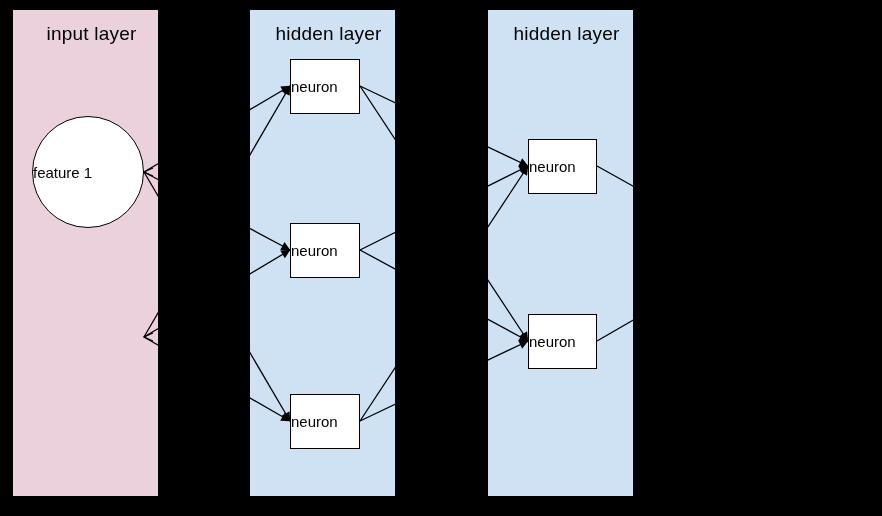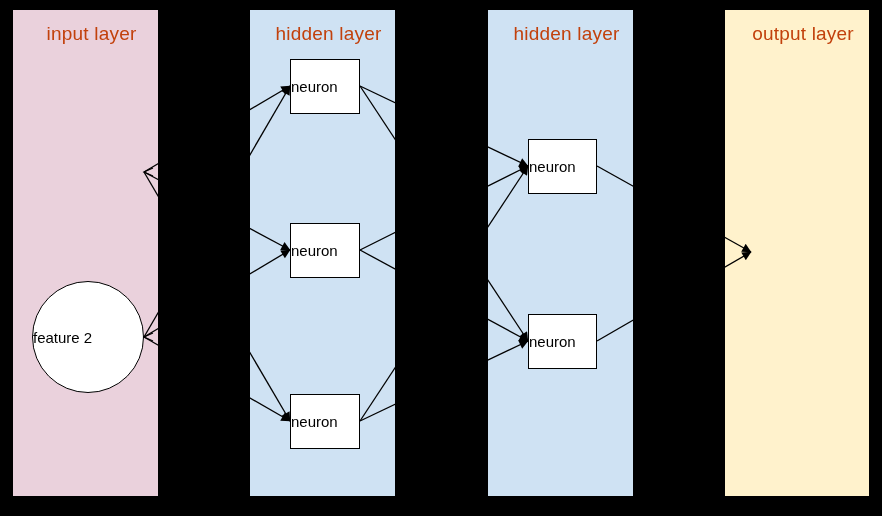--- a/index.html
+++ b/index.html
@@ -2,21 +2,21 @@
 <html><head>
 <meta charset="utf-8">
 <style>
   html,body{margin:0;padding:0;background:#000;}
   .canvas{
     position:relative;width:882px;height:516px;background:#000;overflow:hidden;
     font-family:"Liberation Sans", sans-serif;
   }
   .panel{position:absolute;z-index:1;}
   .panel-title{
-    text-align:center;padding-top:13px;font-size:19px;color:#c2410c;
+    text-align:center;padding-top:13px;font-size:19px;color:#000000;
     letter-spacing:0.2px;
     margin-left:12px;
   }
   .node{position:absolute;z-index:2;display:flex;align-items:center;justify-content:flex-start;}
   .node .node-label{font-size:15px;color:#000;white-space:nowrap;}
   .circle{
     width:112px;height:112px;border-radius:50%;
     background:#fff;border:1.3px solid #000;box-sizing:border-box;
   }
   .rect{
@@ -41,28 +41,25 @@
   </div>
 
   <div class="panel" style="left: 250px; top: 10px; width: 145px; height: 486px; background: rgb(207, 226, 243);">
     <div class="panel-title">hidden layer</div>
   </div>
 
   <div class="panel" style="left: 488px; top: 10px; width: 145px; height: 486px; background: rgb(207, 226, 243);">
     <div class="panel-title">hidden layer</div>
   </div>
 
-  <div class="panel" style="left: 725px; top: 10px; width: 144px; height: 486px; background: rgb(255, 242, 204);">
-    <div class="panel-title">output layer</div>
+
+  <div class="node circle" style="left:32px;top:116px;">
+    <span class="node-label">feature 1</span>
   </div>
 
-
-  <div class="node circle" style="left:32px;top:281px;">
-    <span class="node-label">feature 2</span>
-  </div>
 
   <div class="node rect" style="left:290px;top:59px;">
     <span class="node-label">neuron</span>
   </div>
 
   <div class="node rect" style="left:290px;top:223px;">
     <span class="node-label">neuron</span>
   </div>
 
   <div class="node rect" style="left:290px;top:394px;">

